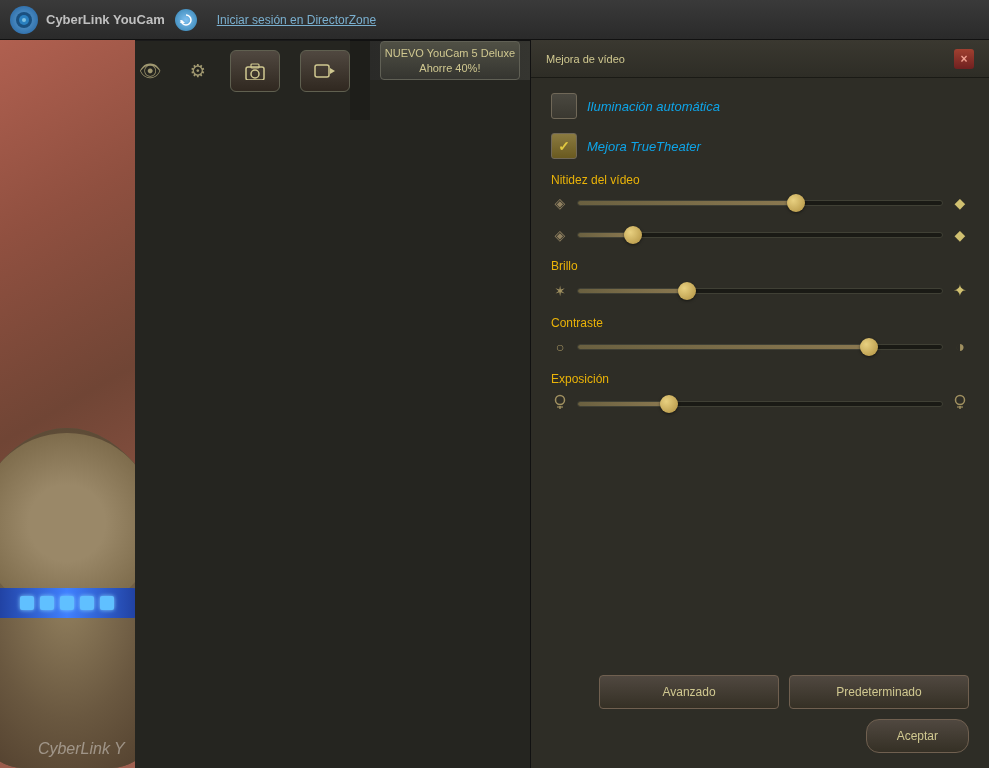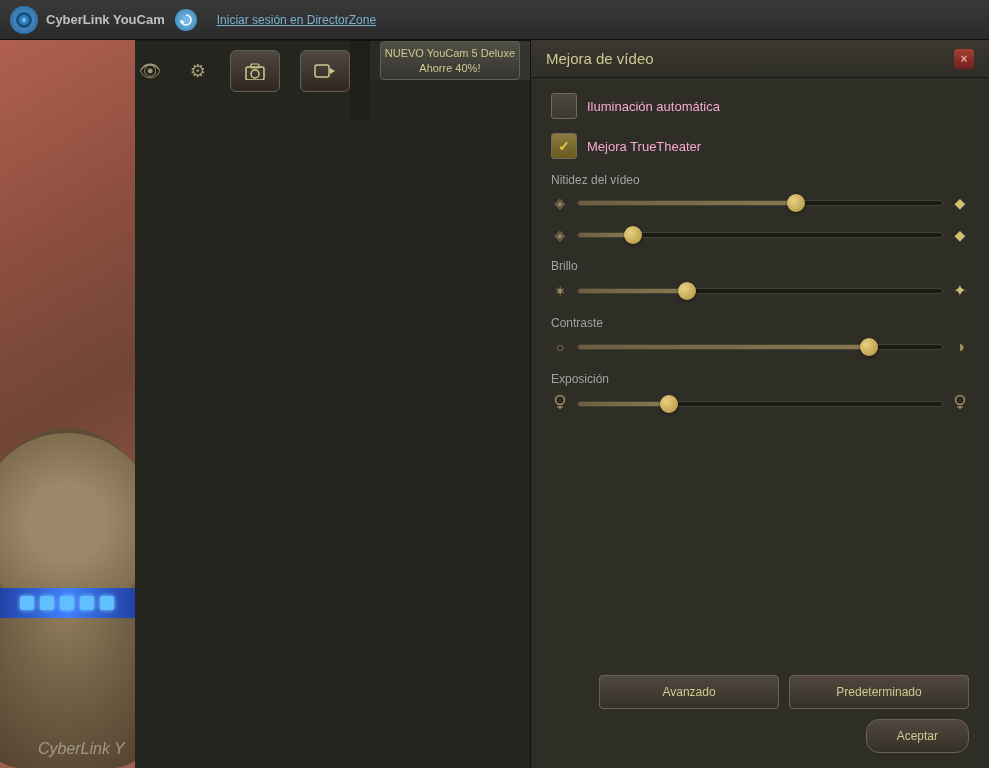--- a/index.html
+++ b/index.html
@@ -213,21 +213,21 @@
       background: linear-gradient(to bottom, #3a3830, #2e2d26);
       height: 38px;
       display: flex;
       align-items: center;
       justify-content: space-between;
       padding: 0 15px;
       border-bottom: 1px solid #1a1a15;
     }
     .dialog-title {
       color: #d0c890;
-      font-size: 15px;
+      font-size: 11px;
       font-weight: normal;
     }
     .close-btn {
       width: 20px;
       height: 20px;
       background: linear-gradient(to bottom, #a04030, #702020);
       border-radius: 3px;
       display: flex;
       align-items: center;
       justify-content: center;
@@ -264,30 +264,31 @@
     }
     .cb-box.checked {
       background: linear-gradient(to bottom, #8a7a40, #6a5a20);
     }
     .cb-check {
       color: #e0c840;
       font-size: 14px;
       font-weight: bold;
     }
     .cb-label {
-      color: #f9a8d4;
+      color: #0ea5e9;
       font-size: 13px;
+      font-style: italic;
     }
 
     
     .slider-section {
       margin-bottom: 16px;
     }
     .slider-label {
-      color: #a3a3a3;
+      color: #eab308;
       font-size: 12px;
       margin-bottom: 8px;
     }
     .slider-row {
       display: flex;
       align-items: center;
       gap: 8px;
     }
     .slider-icon-left, .slider-icon-right {
       flex-shrink: 0;

